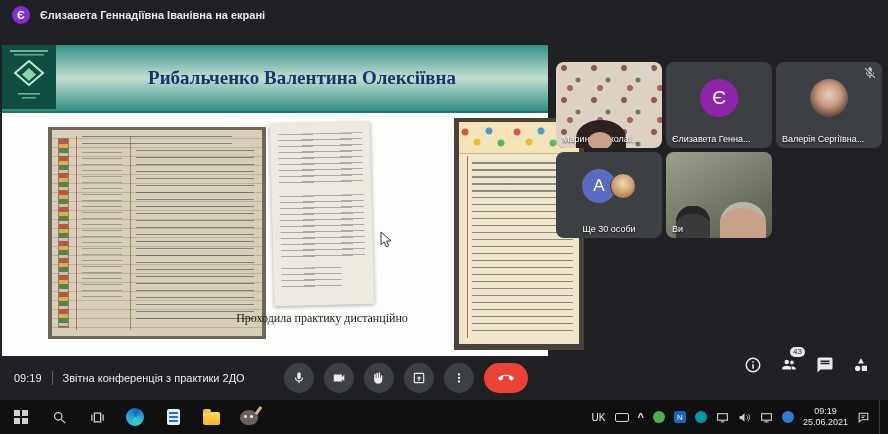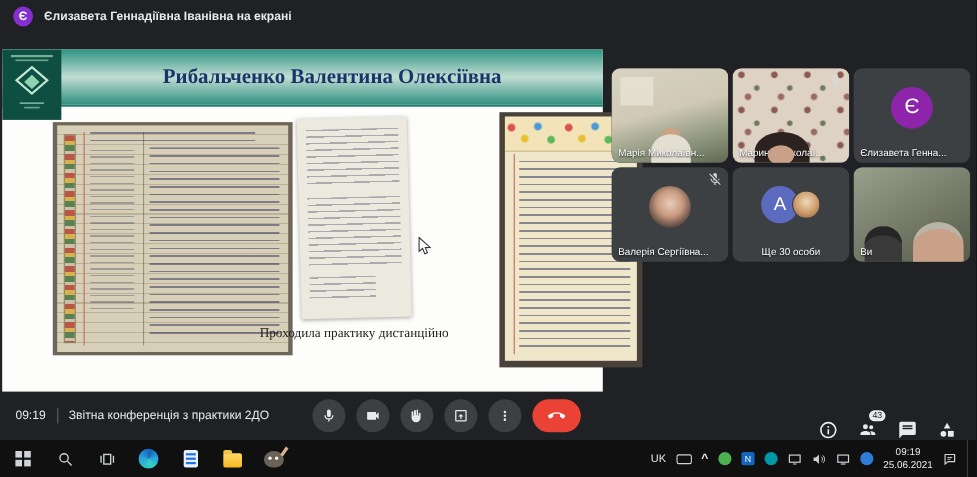--- a/index.html
+++ b/index.html
@@ -6,21 +6,21 @@
   body { background:#000; font-family:"Liberation Sans", sans-serif; }
   .screen { position:relative; width:888px; height:434px; background:#202124; overflow:hidden; }
 
   
   .banner { position:absolute; top:0; left:0; right:0; height:30px; display:flex; align-items:center; padding-left:12px; gap:10px; }
   .banner-avatar { width:18px; height:18px; border-radius:50%; background:#8430ce; color:#fff; font-size:11px; font-weight:bold; display:flex; align-items:center; justify-content:center; }
   .banner-text { color:#e8eaed; font-size:11px; font-weight:bold; }
 
   
   .slide { position:absolute; left:2px; top:45px; width:546px; height:311px; background:#fdfdfb; }
-  .slide-header { position:relative; height:52px; background:linear-gradient(180deg,#2f9484 0%,#c2ded3 50%,#2f9080 100%); border-bottom:2px solid #1f7a6a; display:flex; align-items:center; }
+  .slide-header { position:relative; height:68px; background:linear-gradient(180deg,#2f9484 0%,#c2ded3 50%,#2f9080 100%); border-bottom:2px solid #1f7a6a; display:flex; align-items:center; }
   .slide-logo { position:absolute; left:0; top:0; width:54px; height:64px; }
   .slide-title { flex:1; margin-left:54px; text-align:center; font-family:"Liberation Serif", serif; font-weight:bold; font-size:19px; color:#18356b; }
   .slide-body { position:relative; height:245px;margin-left:40px; }
 
   .photo { position:absolute; }
   .photo1 { left:6px; top:14px; width:218px; height:212px; background:#6f665a; padding:3px 4px; }
   .p1paper { position:relative; width:100%; height:100%; background:#d8cfb8; }
   .lines { background-image:repeating-linear-gradient(180deg, transparent 0 8px, rgba(110,100,80,.28) 8px 9px); }
   .deco-strip { position:absolute; left:6px; top:8px; bottom:8px; width:11px; border:1px solid #8a7a5a; opacity:.9;
     background:repeating-linear-gradient(180deg,#b84a3a 0 5px,#d8b042 5px 9px,#4a7a4a 9px 14px,#c8c0a8 14px 17px); }
@@ -83,21 +83,21 @@
 
   
   .controlbar { position:absolute; left:0; top:356px; width:100%; height:44px; }
   .cb-left { position:absolute; left:14px; top:0; height:44px; display:flex; align-items:center; gap:10px; color:#e8eaed; font-size:11px; }
   .cb-divider { width:1px; height:14px; background:#5f6368; }
   .cb-center { position:absolute; left:406px; top:7px; transform:translateX(-50%); display:flex; gap:10px; align-items:center; }
   .cb-btn { width:30px; height:30px; border-radius:50%; background:#3c4043; display:flex; align-items:center; justify-content:center; cursor:pointer; }
   .cb-btn svg { width:14px; height:14px; }
   .cb-end { width:44px; height:30px; border-radius:16px; background:#ea4335; display:flex; align-items:center; justify-content:center; }
   .cb-end svg { width:16px; height:16px; }
-  .cb-right { position:absolute; right:18px; top:0; height:44px; display:flex; gap:18px; align-items:flex-end; }
+  .cb-right { position:absolute; right:18px; top:0; height:44px; display:flex; gap:18px; align-items:flex-start; }
   .cb-icon { position:relative; width:18px; height:18px; }
   .cb-icon svg { width:18px; height:18px; }
   .badge { position:absolute; top:-9px; right:-7px; background:#e8eaed; color:#202124; font-size:8px; line-height:10px; padding:0 3px; border-radius:5px; }
 
   
   .taskbar { position:absolute; left:0; top:400px; width:100%; height:34px; background:#101010; display:flex; align-items:center; }
   .tb-left { display:flex; height:100%; margin-left:2px; }
   .tb-item { width:38px; height:100%; display:flex; align-items:center; justify-content:center; }
   .win { width:14px; height:14px; display:grid; grid-template-columns:1fr 1fr; gap:1.5px; }
   .win span { background:#cfd2d6; }
@@ -172,24 +172,20 @@
       <div class="slide-caption">Проходила практику дистанційно</div>
 
       <svg class="cursor" width="12" height="18" viewBox="0 0 12 18">
         <path d="M1 1 L1 13.5 L4.2 10.9 L6.2 15.8 L8.6 14.8 L6.6 10.1 L11 9.9 Z" fill="#fff" stroke="#333" stroke-width="1"></path>
       </svg>
     </div>
   </div>
 
   <div class="tiles" id="tiles">
       <div class="tile">
-        <div class="video vid-room"></div>
-        <div class="tile-name">Марія Миколаївн...</div>
-      </div>
-      <div class="tile">
         <div class="video vid-floral"></div>
         <div class="muted"><svg viewBox="0 0 24 24">
             <path fill="#dadce0" d="M19 11h-1.7c0 .74-.16 1.43-.43 2.05l1.23 1.23c.56-.98.9-2.09.9-3.28zm-4.02.17c0-.06.02-.11.02-.17V5a3 3 0 0 0-6 0v.18l5.98 5.99zM4.27 3 3 4.27l6.01 6.01V11a3 3 0 0 0 3 3c.23 0 .44-.03.65-.08l1.66 1.66c-.71.33-1.5.52-2.31.52-2.76 0-5.3-2.1-5.3-5.1H5c0 3.41 2.72 6.23 6 6.72V21h2v-3.28c.91-.13 1.77-.45 2.54-.9L19.73 21 21 19.73 4.27 3z"></path>
           </svg></div>
         <div class="tile-name">Марина Миколаї...</div>
       </div>
       <div class="tile">
         <div class="avatar letter" style="background:#8e24aa">Є</div>
         <div class="tile-name">Єлизавета Генна...</div>
       </div>

